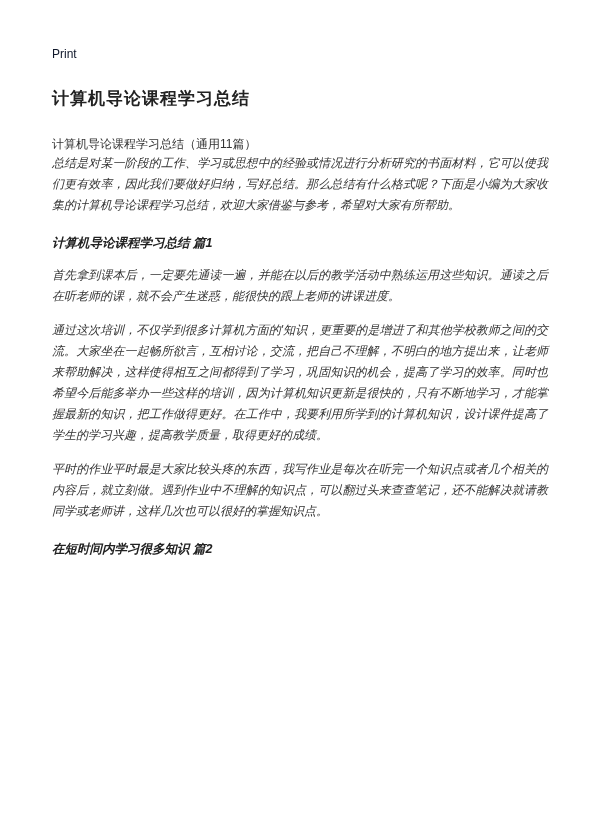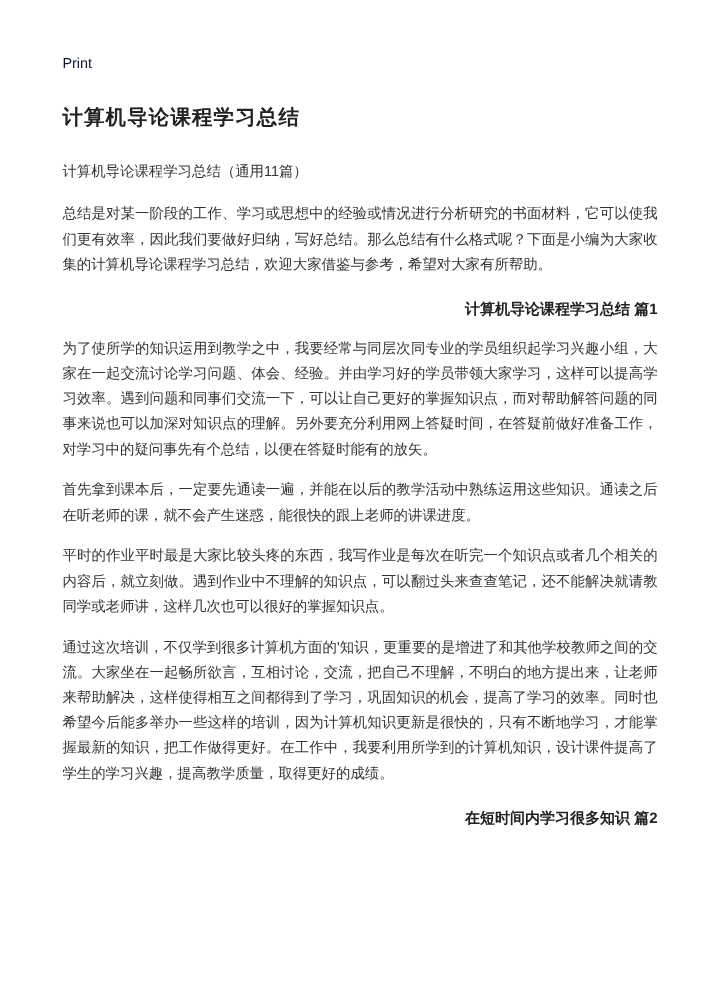--- a/index.html
+++ b/index.html
@@ -28,50 +28,48 @@
     .doc-title {
       font-size: 17px;
       font-weight: bold;
       color: #222222;
       letter-spacing: 1px;
       margin: 6px 0 26px 0;
     }
     .doc-subtitle {
       font-size: 12px;
       color: #333333;
-      margin-bottom: 16px;
+      margin-bottom: 0;
     }
-    .doc-content { width: 100%; }
+    .doc-content { width: 100%; font-style: italic; }
     .doc-paragraph {
       font-size: 12px;
       line-height: 21px;
       text-align: justify;
       color: #333333;
       margin-bottom: 13px;
     }
     .doc-heading {
       font-size: 12.5px;
       font-weight: bold;
       color: #222222;
       margin: 19px 0 13px 0;
-      text-align: right;
     }
   </style>
 </head>
 <body>
 
 <div class="page">
   <span class="print-label">Print</span>
 
   <h1 class="doc-title">计算机导论课程学习总结</h1>
 
   <div class="doc-subtitle">计算机导论课程学习总结（通用11篇）</div>
 
   <div class="doc-content">
       <p class="doc-paragraph">总结是对某一阶段的工作、学习或思想中的经验或情况进行分析研究的书面材料，它可以使我们更有效率，因此我们要做好归纳，写好总结。那么总结有什么格式呢？下面是小编为大家收集的计算机导论课程学习总结，欢迎大家借鉴与参考，希望对大家有所帮助。</p>
       <h2 class="doc-heading">计算机导论课程学习总结 篇1</h2>
-      <p class="doc-paragraph">为了使所学的知识运用到教学之中，我要经常与同层次同专业的学员组织起学习兴趣小组，大家在一起交流讨论学习问题、体会、经验。并由学习好的学员带领大家学习，这样可以提高学习效率。遇到问题和同事们交流一下，可以让自己更好的掌握知识点，而对帮助解答问题的同事来说也可以加深对知识点的理解。另外要充分利用网上答疑时间，在答疑前做好准备工作，对学习中的疑问事先有个总结，以便在答疑时能有的放矢。</p>
       <p class="doc-paragraph">首先拿到课本后，一定要先通读一遍，并能在以后的教学活动中熟练运用这些知识。通读之后在听老师的课，就不会产生迷惑，能很快的跟上老师的讲课进度。</p>
+      <p class="doc-paragraph">通过这次培训，不仅学到很多计算机方面的'知识，更重要的是增进了和其他学校教师之间的交流。大家坐在一起畅所欲言，互相讨论，交流，把自己不理解，不明白的地方提出来，让老师来帮助解决，这样使得相互之间都得到了学习，巩固知识的机会，提高了学习的效率。同时也希望今后能多举办一些这样的培训，因为计算机知识更新是很快的，只有不断地学习，才能掌握最新的知识，把工作做得更好。在工作中，我要利用所学到的计算机知识，设计课件提高了学生的学习兴趣，提高教学质量，取得更好的成绩。</p>
       <p class="doc-paragraph">平时的作业平时最是大家比较头疼的东西，我写作业是每次在听完一个知识点或者几个相关的内容后，就立刻做。遇到作业中不理解的知识点，可以翻过头来查查笔记，还不能解决就请教同学或老师讲，这样几次也可以很好的掌握知识点。</p>
-      <p class="doc-paragraph">通过这次培训，不仅学到很多计算机方面的'知识，更重要的是增进了和其他学校教师之间的交流。大家坐在一起畅所欲言，互相讨论，交流，把自己不理解，不明白的地方提出来，让老师来帮助解决，这样使得相互之间都得到了学习，巩固知识的机会，提高了学习的效率。同时也希望今后能多举办一些这样的培训，因为计算机知识更新是很快的，只有不断地学习，才能掌握最新的知识，把工作做得更好。在工作中，我要利用所学到的计算机知识，设计课件提高了学生的学习兴趣，提高教学质量，取得更好的成绩。</p>
       <h2 class="doc-heading">在短时间内学习很多知识 篇2</h2>
     </div>
 </div>
 
 </body></html>

